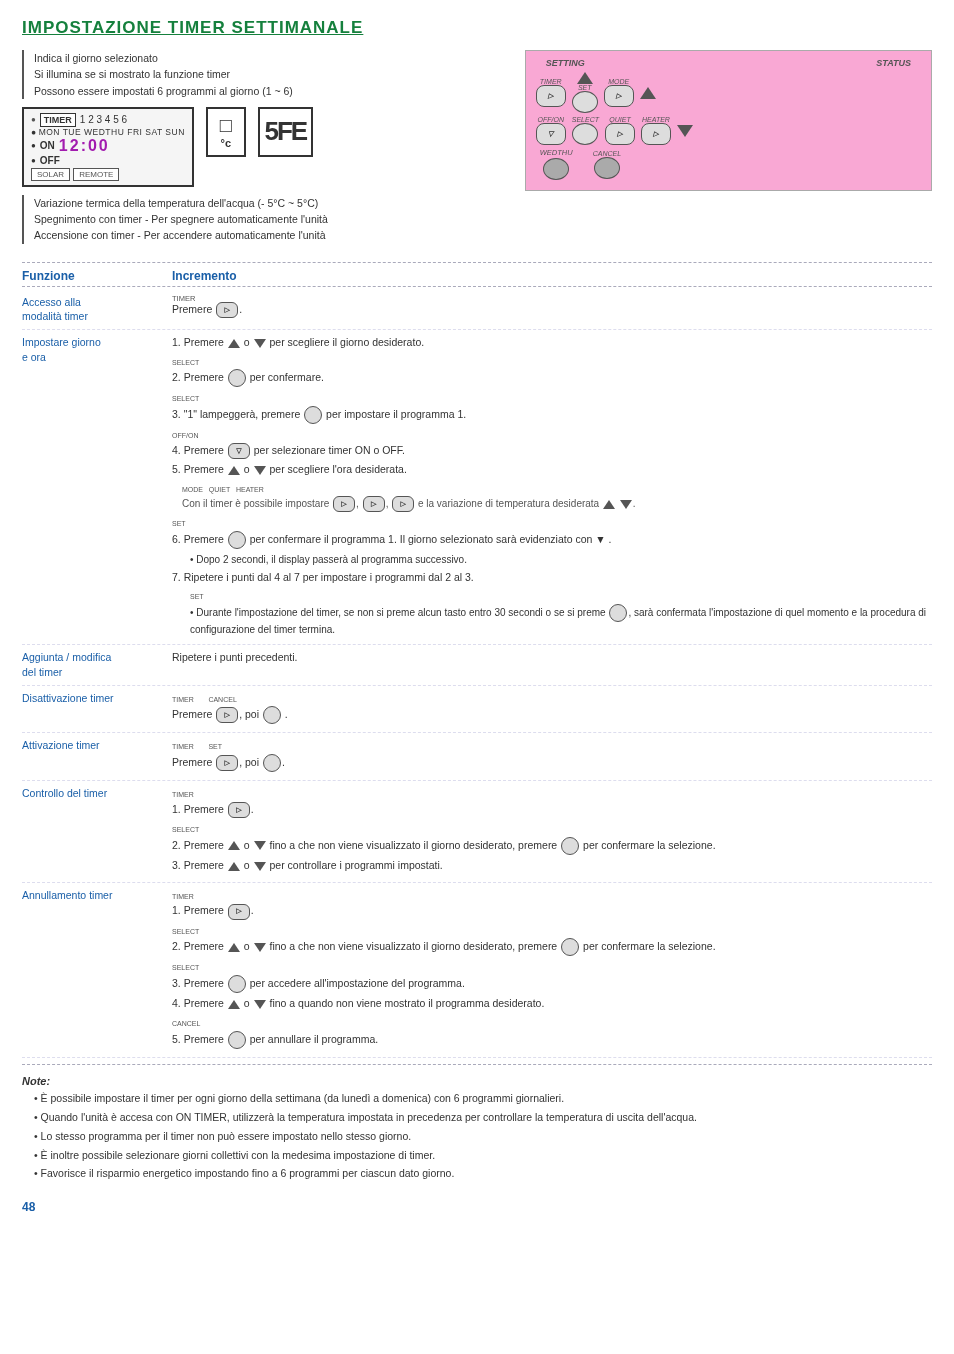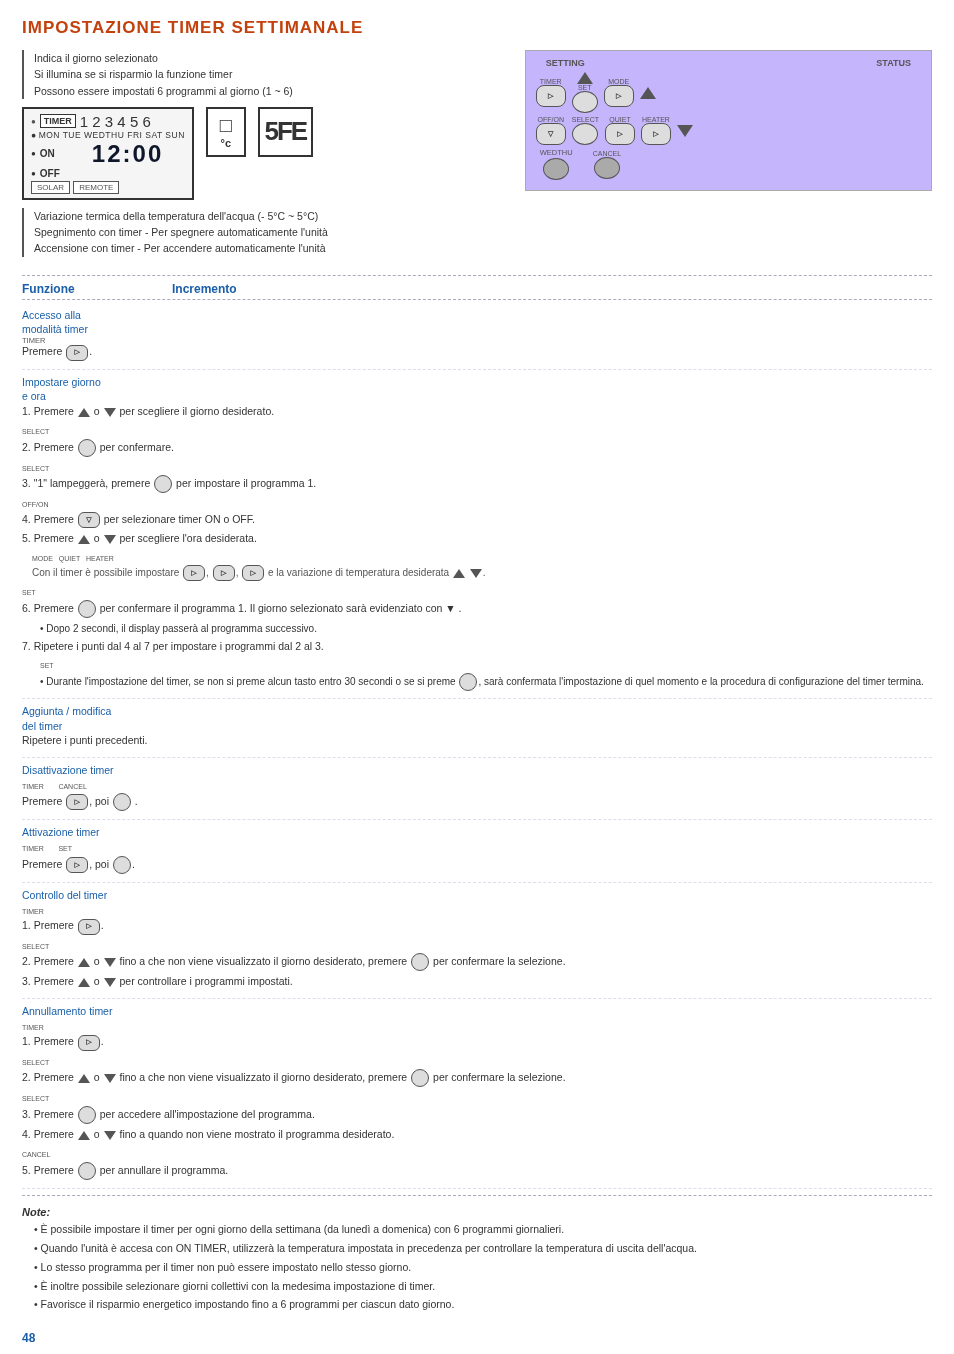--- a/index.html
+++ b/index.html
@@ -8,24 +8,25 @@
       font-size: 11px;
       background: #fff;
       color: #333;
       width: 954px;
       min-height: 1354px;
       padding: 18px 22px 18px 22px;
     }
     .page-title {
       font-size: 17px;
       font-weight: 900;
-      color: #c2410c;
+      color: #15803d;
       letter-spacing: 1px;
       margin-bottom: 12px;
       text-transform: uppercase;
+      text-decoration: underline;
     }
     .diagram-section {
       display: flex;
       gap: 14px;
       margin-bottom: 10px;
     }
     .diagram-left {
       flex: 1.2;
       position: relative;
     }
@@ -76,25 +77,24 @@
       gap: 2px;
     }
     .on-off-row {
       display: flex;
       align-items: center;
       gap: 4px;
       font-size: 10px;
       font-weight: bold;
     }
     .clock-display {
-      font-size: 24px;
-      font-weight: bold;
-      color: #0f172a;
+      font-size: 16px;
+      font-weight: bold;
+      color: #a21caf;
       letter-spacing: 2px;
-      margin-left: 33px;
     }
     .solar-remote-row {
       display: flex;
       gap: 3px;
       margin-top: 2px;
     }
     .solar-remote-btn {
       border: 1.5px solid #555;
       font-size: 8px;
       padding: 1px 5px;
@@ -122,22 +122,23 @@
       align-items: center;
       justify-content: center;
       font-size: 26px;
       font-weight: bold;
       background: #fff;
       letter-spacing: -2px;
     }
     .remote-panel {
       border: 1.5px solid #aaa;
       padding: 7px 10px;
-      background: #c4b5fd;
+      background: #f9a8d4;
       min-width: 220px;
+      font-style: italic;
     }
     .remote-header {
       display: flex;
       justify-content: space-between;
       font-size: 9px;
       font-weight: bold;
       color: #555;
       margin-bottom: 4px;
       padding: 0 10px;
     }
@@ -209,21 +210,20 @@
       flex: 1;
       font-size: 12px;
       font-weight: bold;
       color: #1a5fa8;
     }
     .table-row-item {
       display: flex;
       padding: 5px 0;
       border-bottom: 1px dashed #dde;
       align-items: flex-start;
-      flex-direction: column;
     }
     .funzione-cell {
       width: 150px;
       font-size: 10.5px;
       color: #1a5fa8;
       font-weight: normal;
       padding-right: 8px;
       line-height: 1.4;
     }
     .incremento-cell {
@@ -324,31 +324,31 @@
 </head>
 <body>
 
 <div class="page-title">IMPOSTAZIONE TIMER SETTIMANALE</div>
 
 <div class="diagram-section">
   <div class="diagram-left">
 
     <div class="annotation-lines">
       <div class="annotation-line">Indica il giorno selezionato</div>
-      <div class="annotation-line">Si illumina se si risparmio la funzione timer</div>
+      <div class="annotation-line">Si illumina se si mostrato la funzione timer</div>
       <div class="annotation-line">Possono essere impostati 6 programmi al giorno (1 ~ 6)</div>
     </div>
 
     <div class="device-panel">
 
       <div class="timer-display-box">
         <div class="timer-row">
           <span style="font-size:8px; color:#555;">●</span>
           <span class="timer-label-box">TIMER</span>
-          <span style="font-size:15px;">1 2 3 4 5 6</span>
+          <span style="font-size:10px;">1 2 3 4 5 6</span>
         </div>
         <div class="day-row">
           <span>●</span>
           <span>MON TUE WEDTHU FRI SAT SUN</span>
         </div>
         <div class="on-off-row">
           <span style="font-size:8px;">●</span>
           <span>ON</span>
           <span class="clock-display">12:00</span>
         </div>

